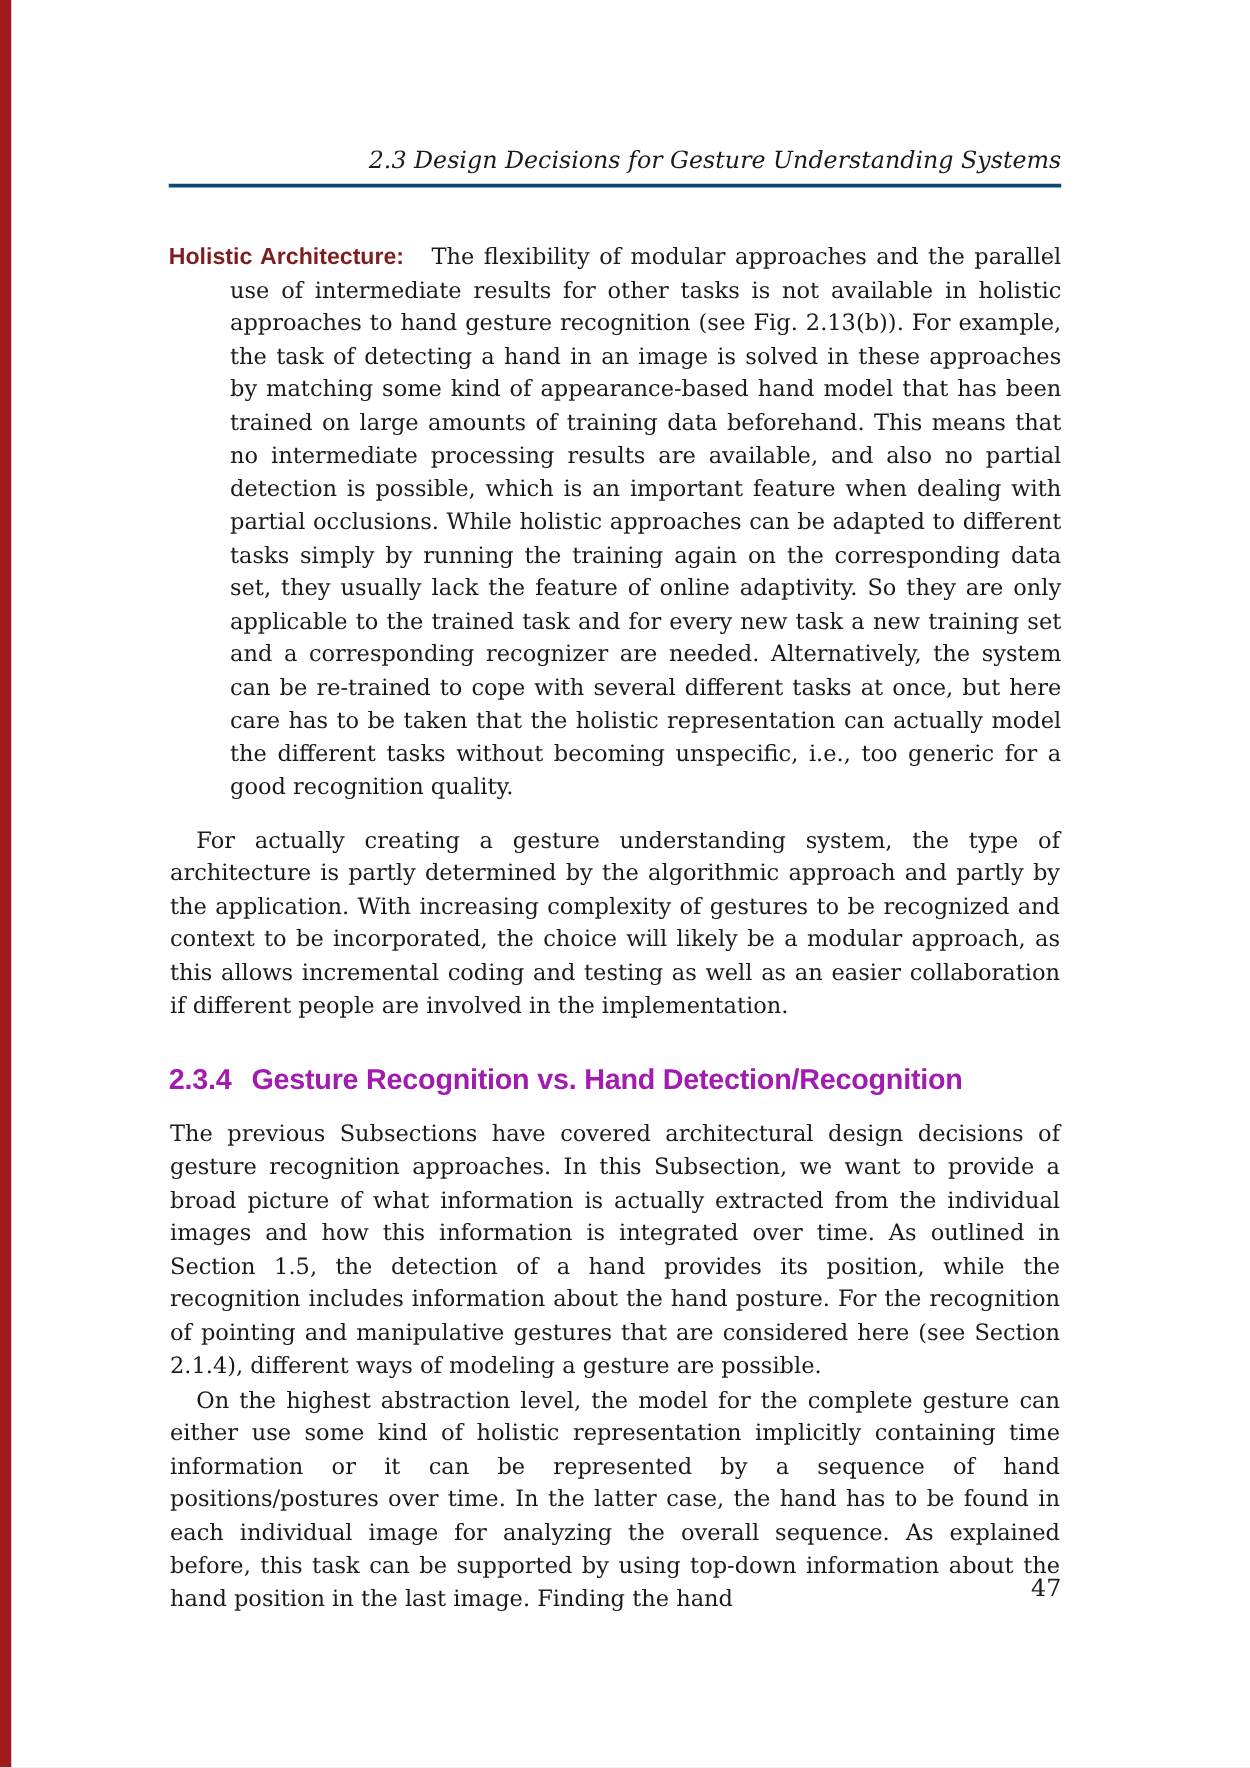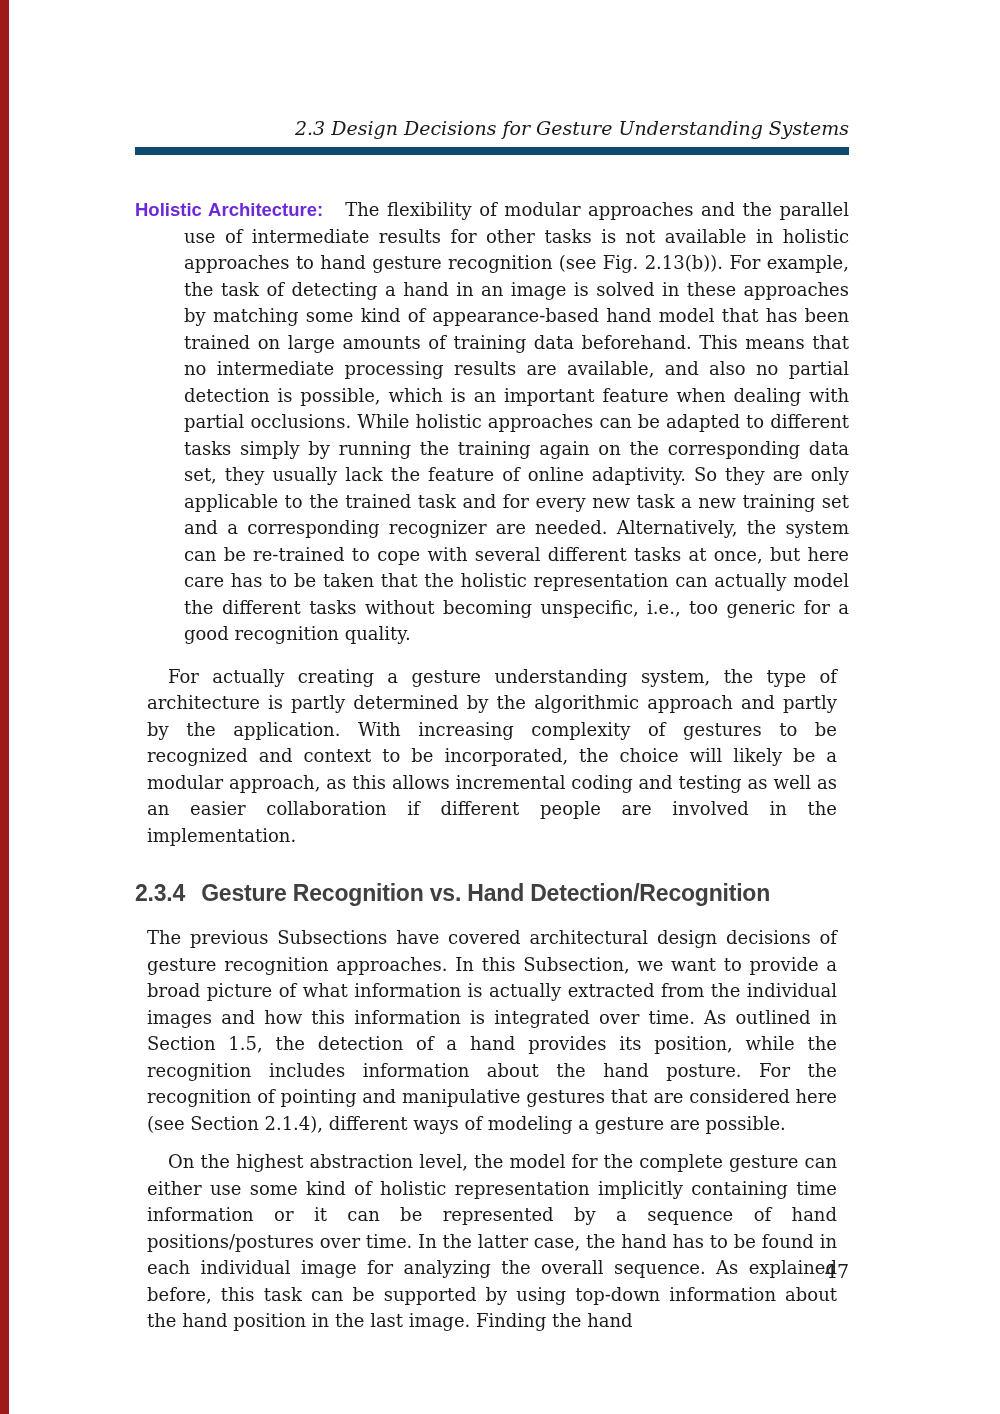--- a/index.html
+++ b/index.html
@@ -27,46 +27,46 @@
     line-height: 26.5px;
     text-align: justify;
   }
   .running-header {
     text-align: right;
     font-style: italic;
     font-size: 19px;
     line-height: 24px;
     padding-top: 4px;
     padding-bottom: 7px;
-    border-bottom: 8px solid #0c4a6e;
+    border-bottom: 3px solid #0c4a6e;
   }
   .desc-item {
     margin-top: 42px;
     padding-left: 49px;
     text-indent: -49px;
   }
   .desc-label {
     font-family: "Liberation Sans", sans-serif;
     font-weight: bold;
     font-size: 18.5px;
     margin-right: 22px;
-    color: #6d28d9;
+    color: #7f1d1d;
   }
-  .para { margin: 12px; }
+  .para { margin: 1px; }
   .para-gap { margin-top: 16px; }
   .indent-first { text-indent: 21px; }
   .section-heading {
     margin-top: 30px;
     margin-bottom: 18px;
     font-family: "Liberation Sans", sans-serif;
     font-weight: bold;
     font-size: 23px;
     line-height: 28px;
     letter-spacing: -0.2px;
-    color: #404040;
+    color: #a21caf;
     text-align: left;
     white-space: nowrap;
   }
   .section-number { margin-right: 16px; }
   .page-number {
     position: absolute;
     top: 1258px;
     right: 151px;
     font-size: 19px;
     line-height: 26px;

